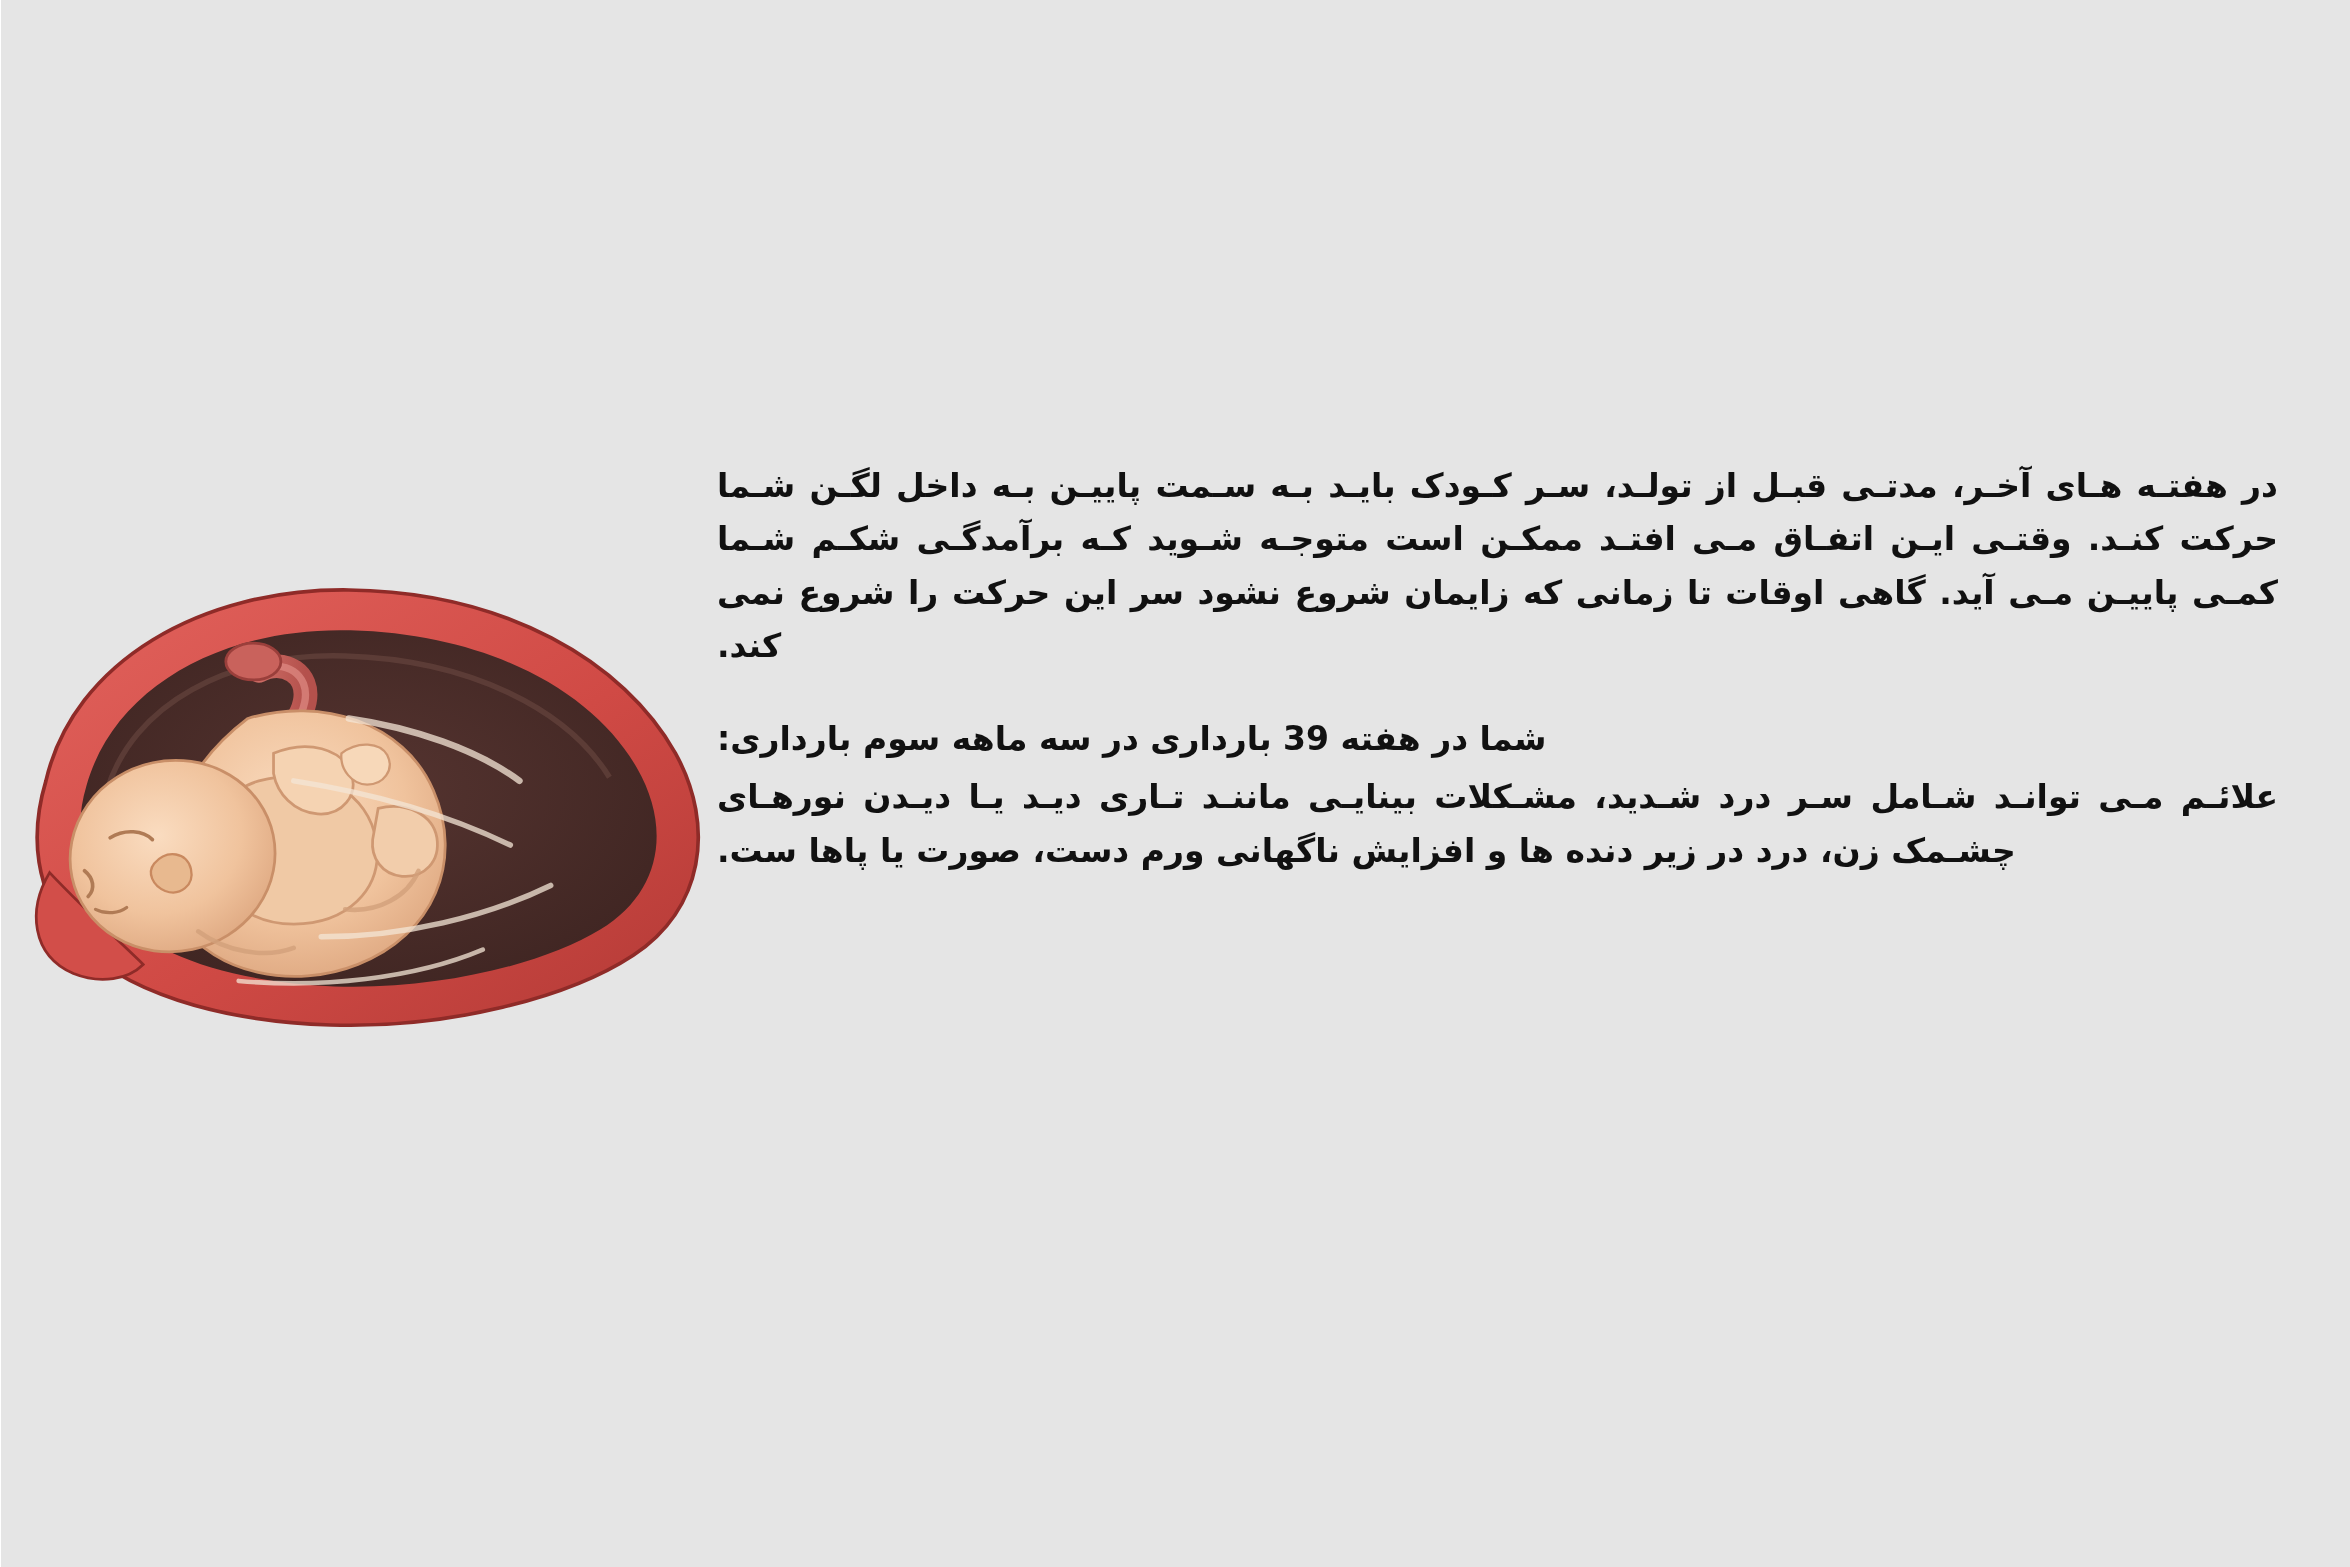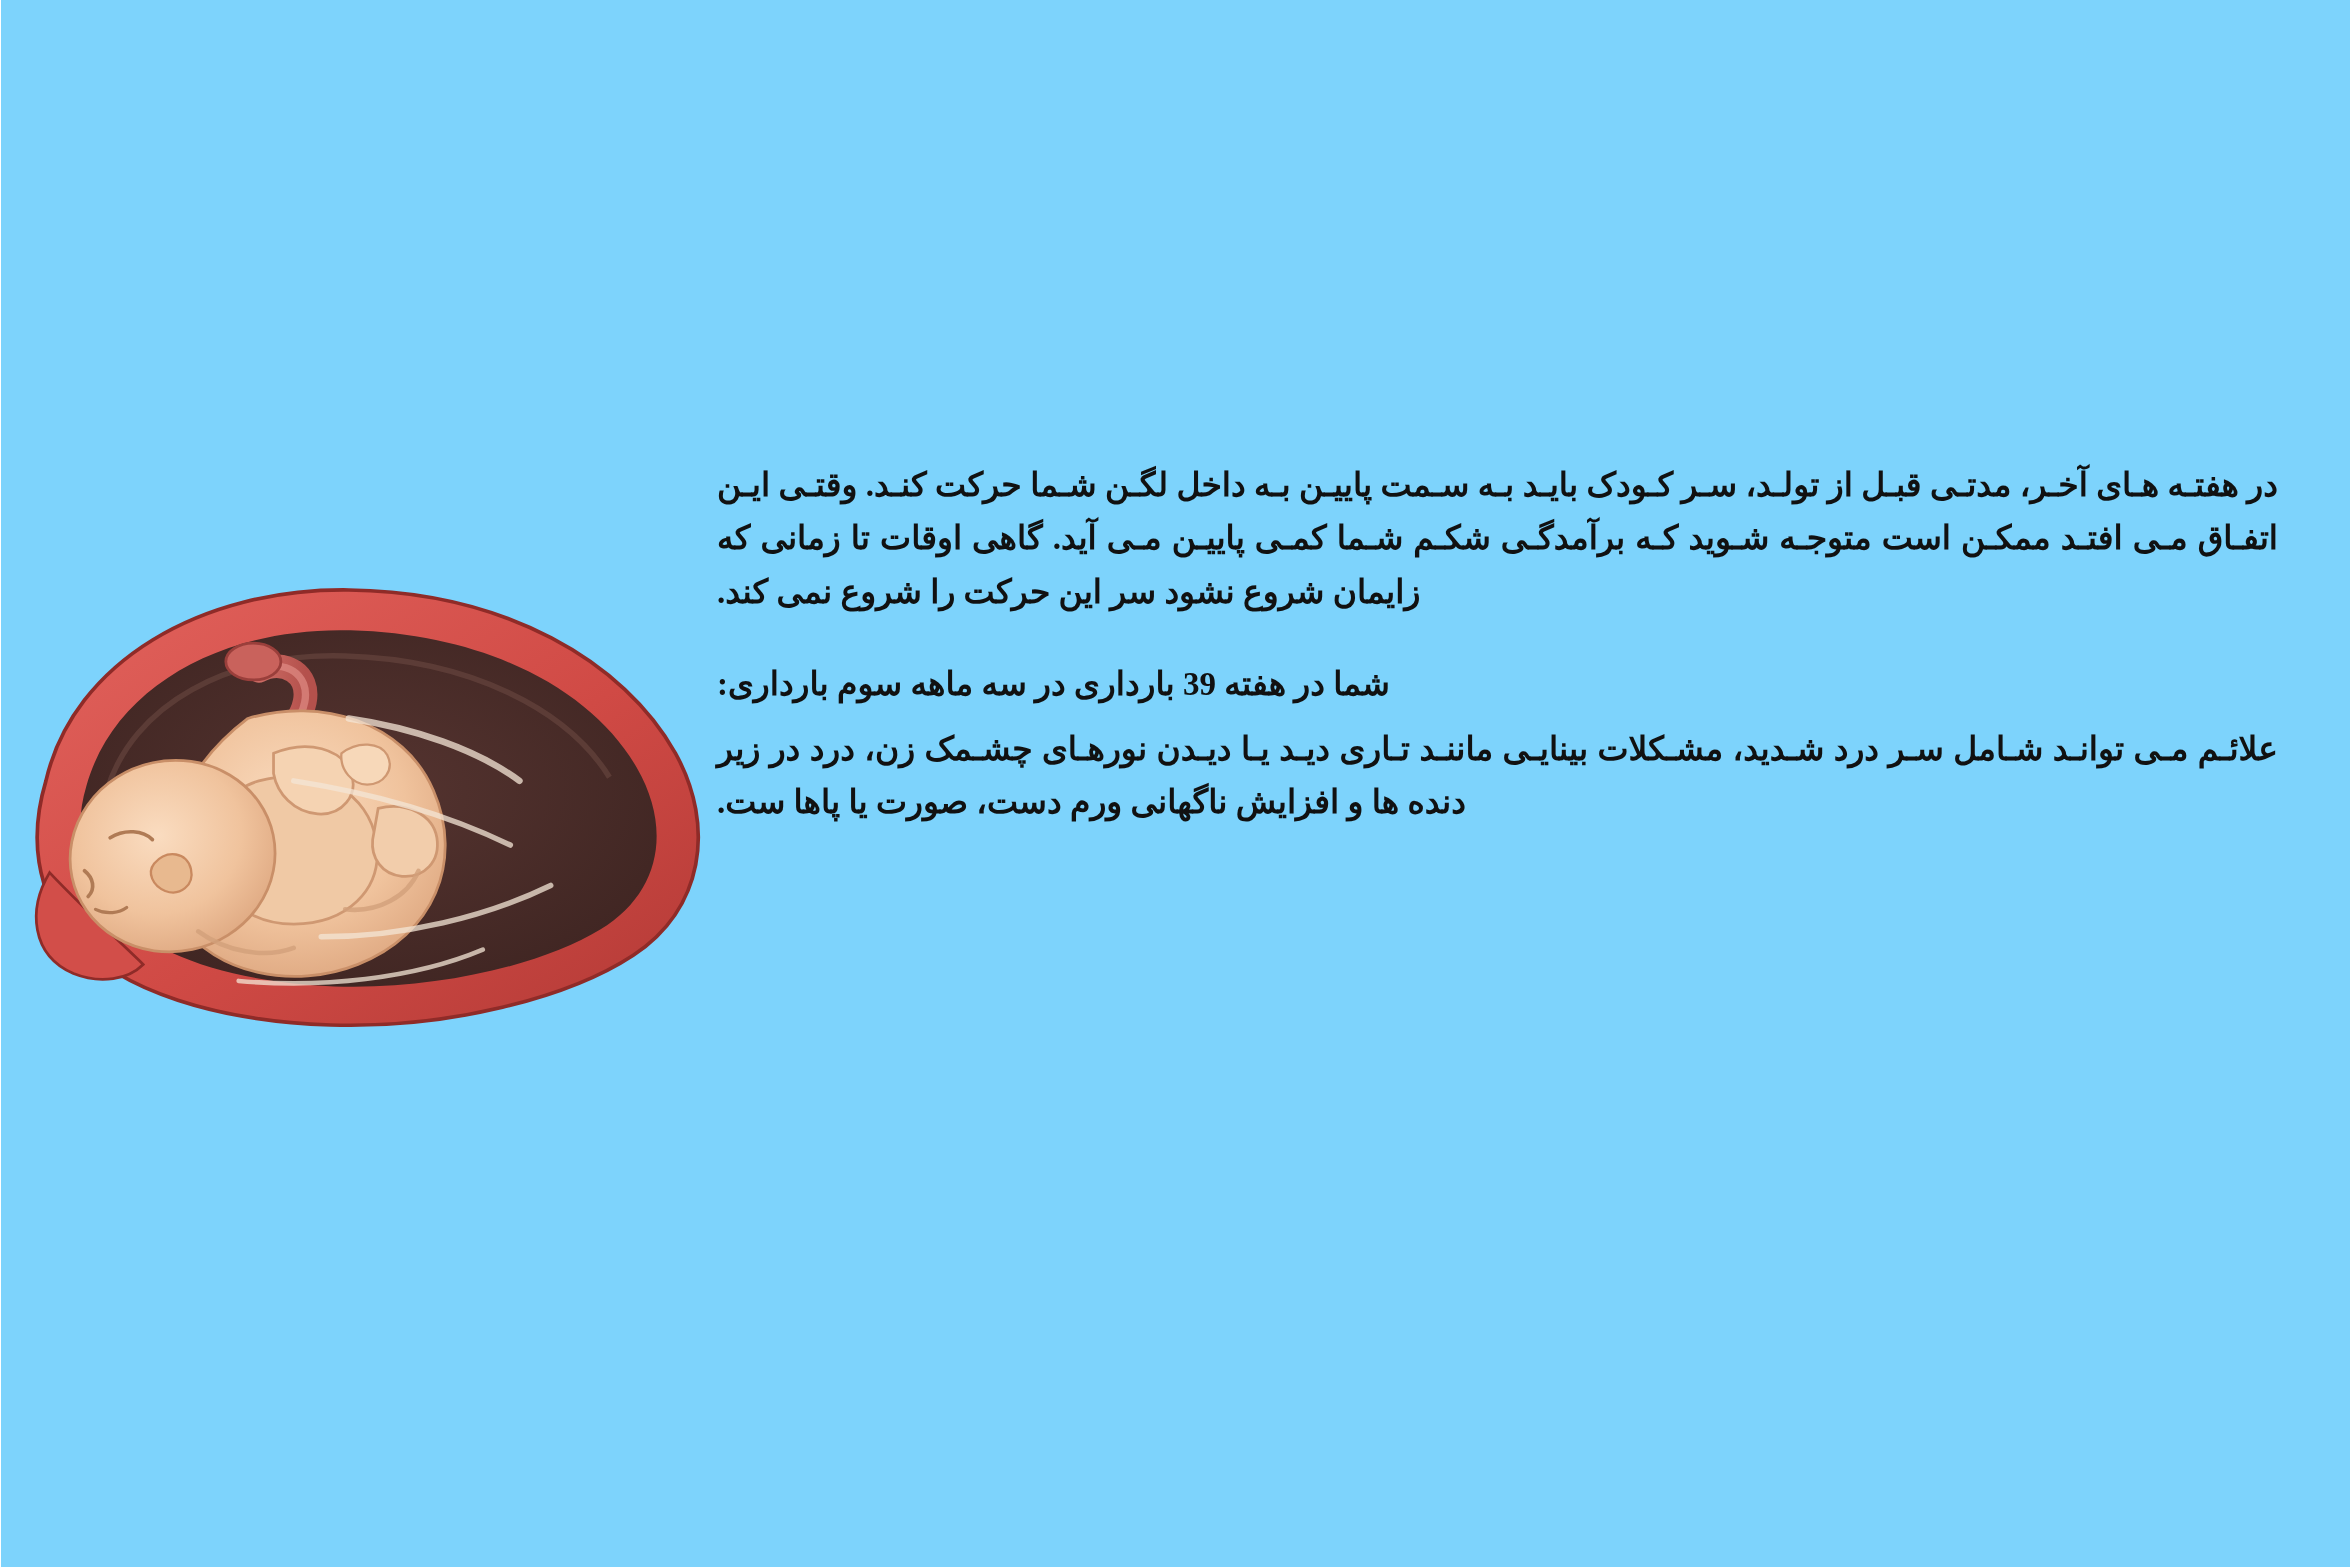--- a/index.html
+++ b/index.html
@@ -11,22 +11,21 @@
     width: 2351px;
     height: 1568px;
     position: relative;
     overflow: hidden;
     font-family: "DejaVu Sans", "Liberation Sans", sans-serif;
   }
 
   .page {
     position: absolute;
     inset: 0;
-    background: #7dd3fc;
-    font-family: Liberation Serif, serif;
+    background: #e5e5e5;
   }
 
   
   .illustration {
     position: absolute;
     left: 18.4px;
     top: 478px;
     width: 735px;
     height: 569px;
   }
@@ -51,21 +50,21 @@
     font-size: 33px;
     line-height: 1.62;
     color: #111111;
     font-weight: bold;
     margin: 0 0 39px 0;
     text-align: justify;
     text-justify: inter-word;
   }
   .para:last-child { margin-bottom: 7px; }
   .para.heading {
-    margin-bottom: 11px;
+    margin-bottom: 5px;
     text-align: right;
   }
 </style>
 </head>
 <body>
 
 <div class="page">
 
   <div class="illustration">
     <svg viewBox="0 0 800 620" xmlns="http://www.w3.org/2000/svg">

